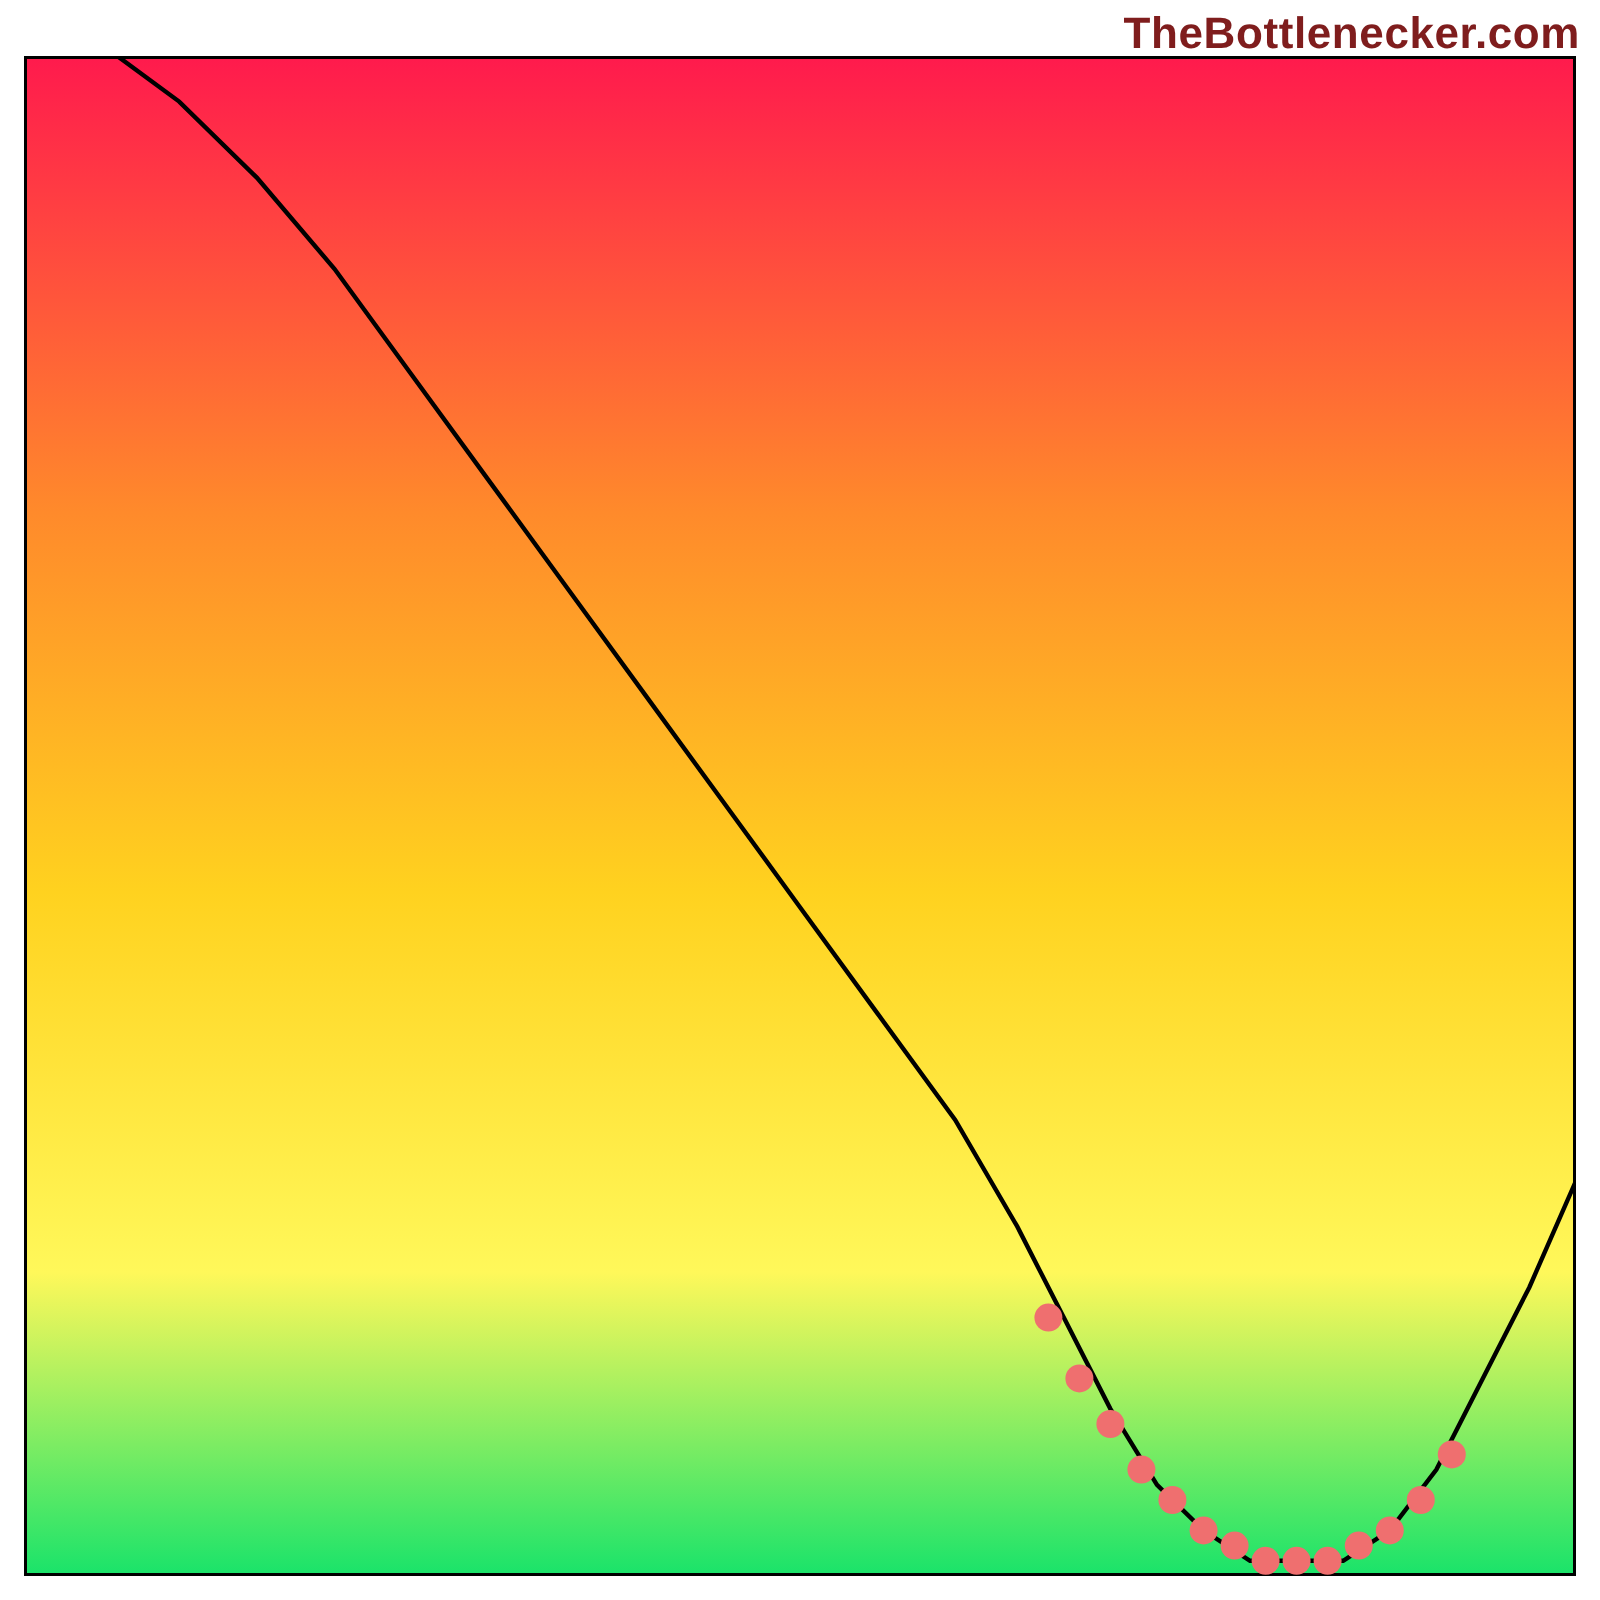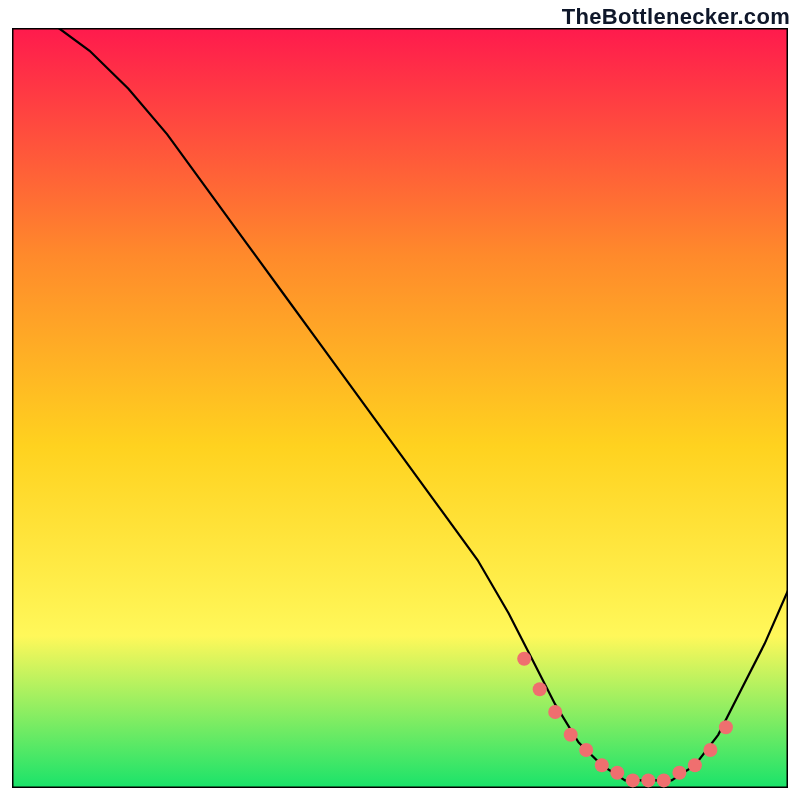--- a/index.html
+++ b/index.html
@@ -15,21 +15,21 @@
     position: relative;
     width: 800px;
     height: 800px;
   }
   .attribution {
     position: absolute;
     top: 4px;
     right: 10px;
     font-size: 22px;
     font-weight: 600;
-    color: #0f172a;
+    color: #7f1d1d;
     letter-spacing: 0.3px;
   }
   .plot {
     position: absolute;
     left: 12px;
     top: 28px;
     width: 776px;
     height: 760px;
   }
   svg {

